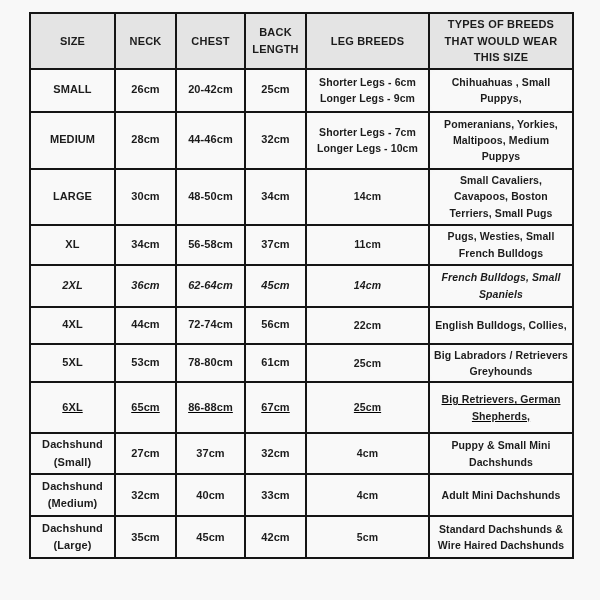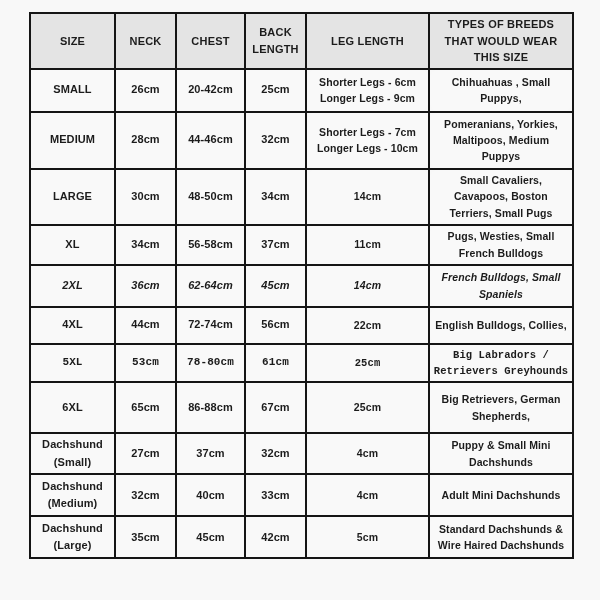--- a/index.html
+++ b/index.html
@@ -62,21 +62,21 @@
       <col style="width:61px">
       <col style="width:123px">
       <col style="width:144px">
     </colgroup>
     <thead>
       <tr>
           <th>SIZE</th>
           <th>NECK</th>
           <th>CHEST</th>
           <th>BACK LENGTH</th>
-          <th>LEG LENGTH</th>
+          <th>LEG BREEDS</th>
           <th>TYPES OF BREEDS THAT WOULD WEAR THIS SIZE</th>
         </tr>
     </thead>
     <tbody>
         <tr style="height: 43px; padding-left: 40px;">
           <td>SMALL</td>
           <td>26cm</td>
           <td>20-42cm</td>
           <td>25cm</td>
           <td>Shorter Legs - 6cm
@@ -117,29 +117,29 @@
           <td>French Bulldogs, Small Spaniels</td>
         </tr>
         <tr style="height: 37px;">
           <td>4XL</td>
           <td>44cm</td>
           <td>72-74cm</td>
           <td>56cm</td>
           <td>22cm</td>
           <td>English Bulldogs, Collies,</td>
         </tr>
-        <tr style="height: 38px; font-family: Liberation Mono, monospace;">
+        <tr style="height: 38px;">
           <td>5XL</td>
           <td>53cm</td>
           <td>78-80cm</td>
           <td>61cm</td>
           <td>25cm</td>
           <td>Big Labradors / Retrievers Greyhounds</td>
         </tr>
-        <tr style="height: 51px;">
+        <tr style="height: 51px; text-decoration: underline;">
           <td>6XL</td>
           <td>65cm</td>
           <td>86-88cm</td>
           <td>67cm</td>
           <td>25cm</td>
           <td>Big Retrievers,  German Shepherds,</td>
         </tr>
         <tr style="height: 41px;">
           <td>Dachshund
 (Small)</td>

